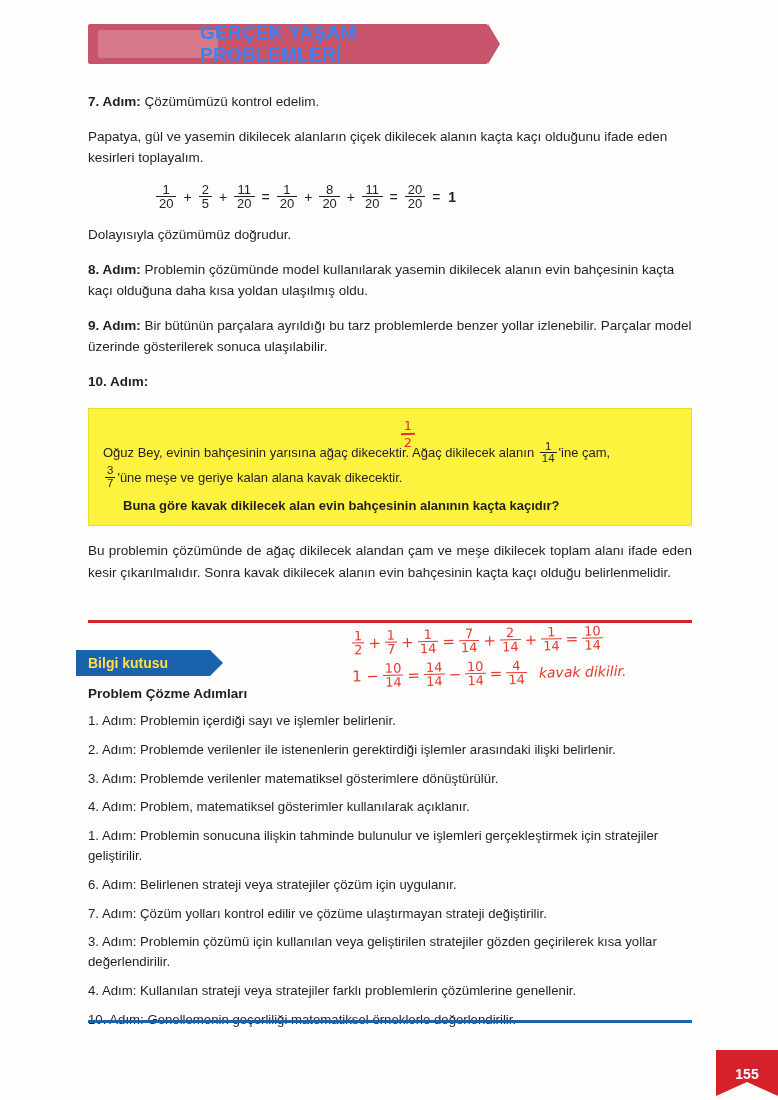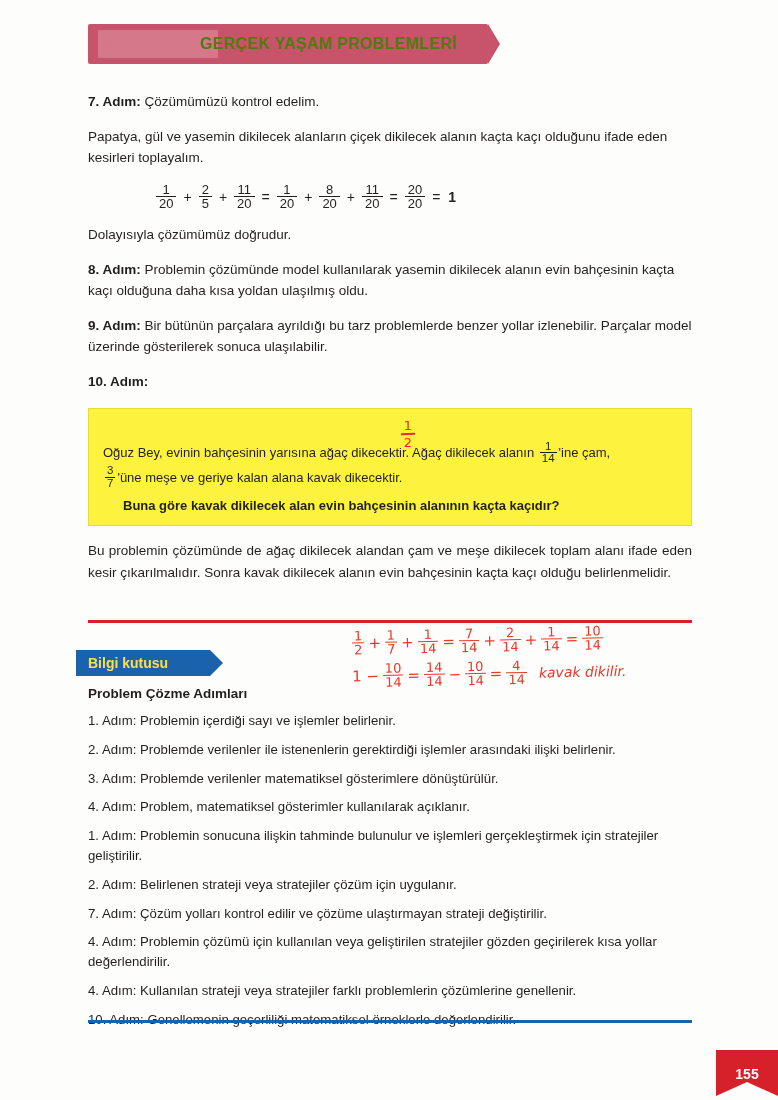--- a/index.html
+++ b/index.html
@@ -43,22 +43,22 @@
     font-size: 12px;
     letter-spacing: .5px;
     display: flex; align-items: center;
     padding-left: 6px;
     opacity: .85;
   }
   .header-title {
     position: absolute; left: 112px; top: 0;
     height: 40px;
     display: flex; align-items: center;
-    color: #4d7c0f;
-    font-size: 16px;
+    color: #3b82f6;
+    font-size: 19px;
     font-weight: bold;
     letter-spacing: .3px;
   }
 
   
   .content {
     position: absolute;
     left: 88px; top: 92px;
     width: 604px;
   }
@@ -423,23 +423,23 @@
     <span>Bilgi kutusu</span>
   </div>
 
   <div class="steps">
     <h3>Problem Çözme Adımları</h3>
     <p>1. Adım: Problemin içerdiği sayı ve işlemler belirlenir.</p>
     <p>2. Adım: Problemde verilenler ile istenenlerin gerektirdiği işlemler arasındaki ilişki belirlenir.</p>
     <p>3. Adım: Problemde verilenler matematiksel gösterimlere dönüştürülür.</p>
     <p>4. Adım: Problem, matematiksel gösterimler kullanılarak açıklanır.</p>
     <p>1. Adım: Problemin sonucuna ilişkin tahminde bulunulur ve işlemleri gerçekleştirmek için stratejiler geliştirilir.</p>
-    <p>2. Adım: Belirlenen strateji veya stratejiler çözüm için uygulanır.</p>
+    <p>6. Adım: Belirlenen strateji veya stratejiler çözüm için uygulanır.</p>
     <p>7. Adım: Çözüm yolları kontrol edilir ve çözüme ulaştırmayan strateji değiştirilir.</p>
-    <p>4. Adım: Problemin çözümü için kullanılan veya geliştirilen stratejiler gözden geçirilerek kısa yollar değerlendirilir.</p>
+    <p>3. Adım: Problemin çözümü için kullanılan veya geliştirilen stratejiler gözden geçirilerek kısa yollar değerlendirilir.</p>
     <p>4. Adım: Kullanılan strateji veya stratejiler farklı problemlerin çözümlerine genellenir.</p>
     <p>10. Adım: Genellemenin geçerliliği matematiksel örneklerle değerlendirilir.</p>
   </div>
 
   <div class="blue-rule"></div>
 
   <div class="pagenum">
     <span class="lbl">155</span>
   </div>
 

